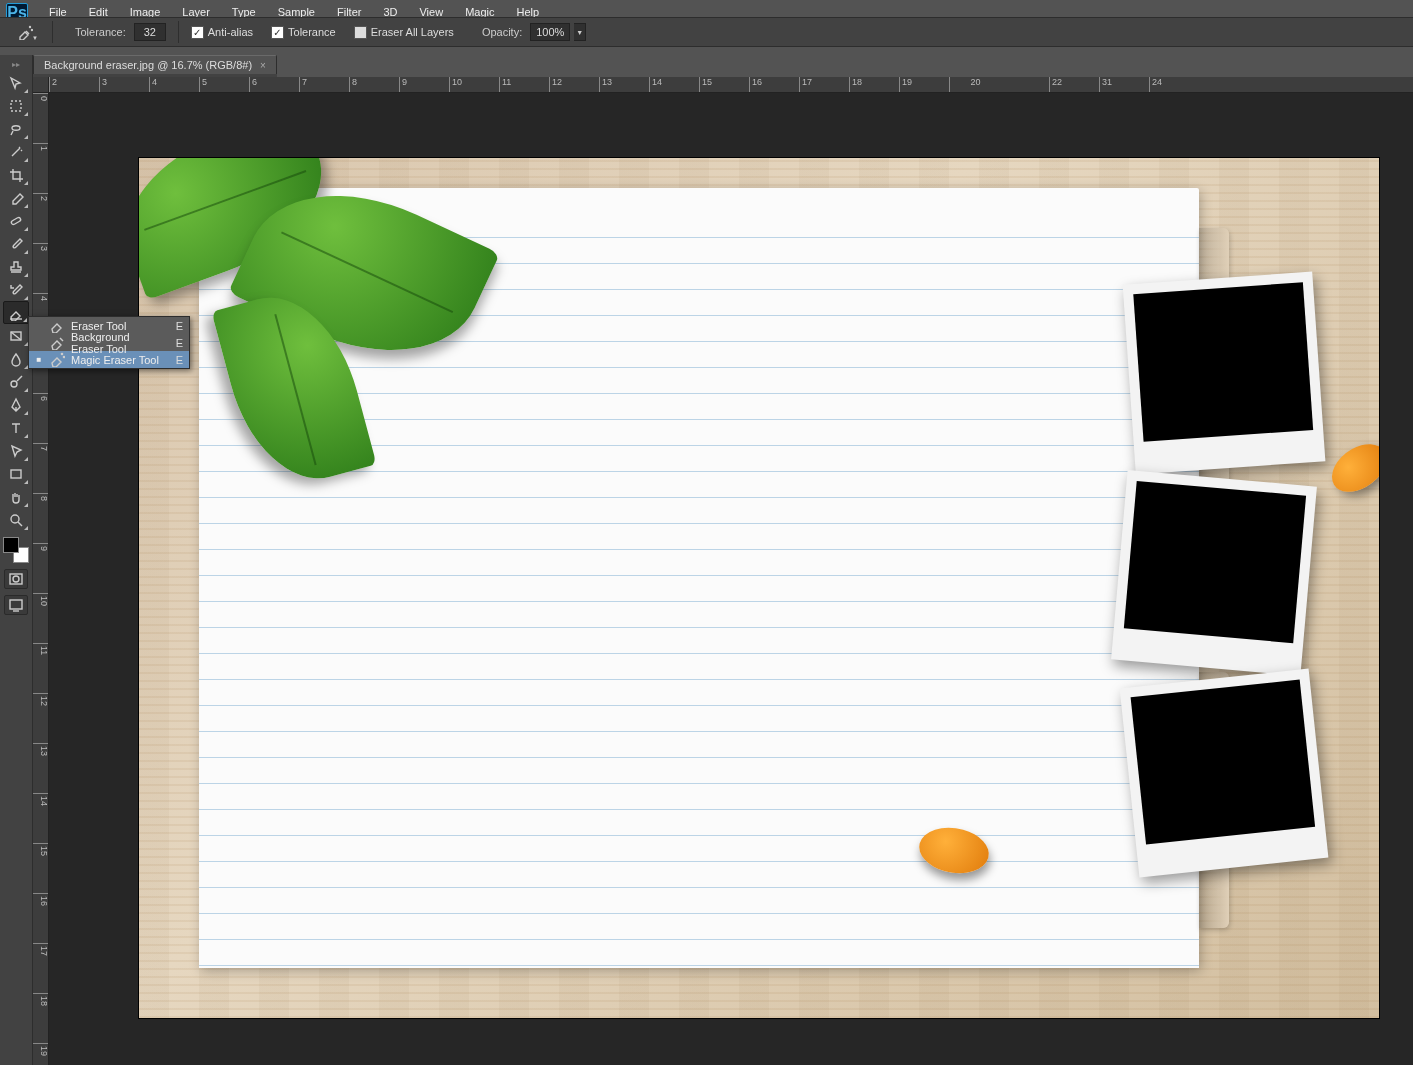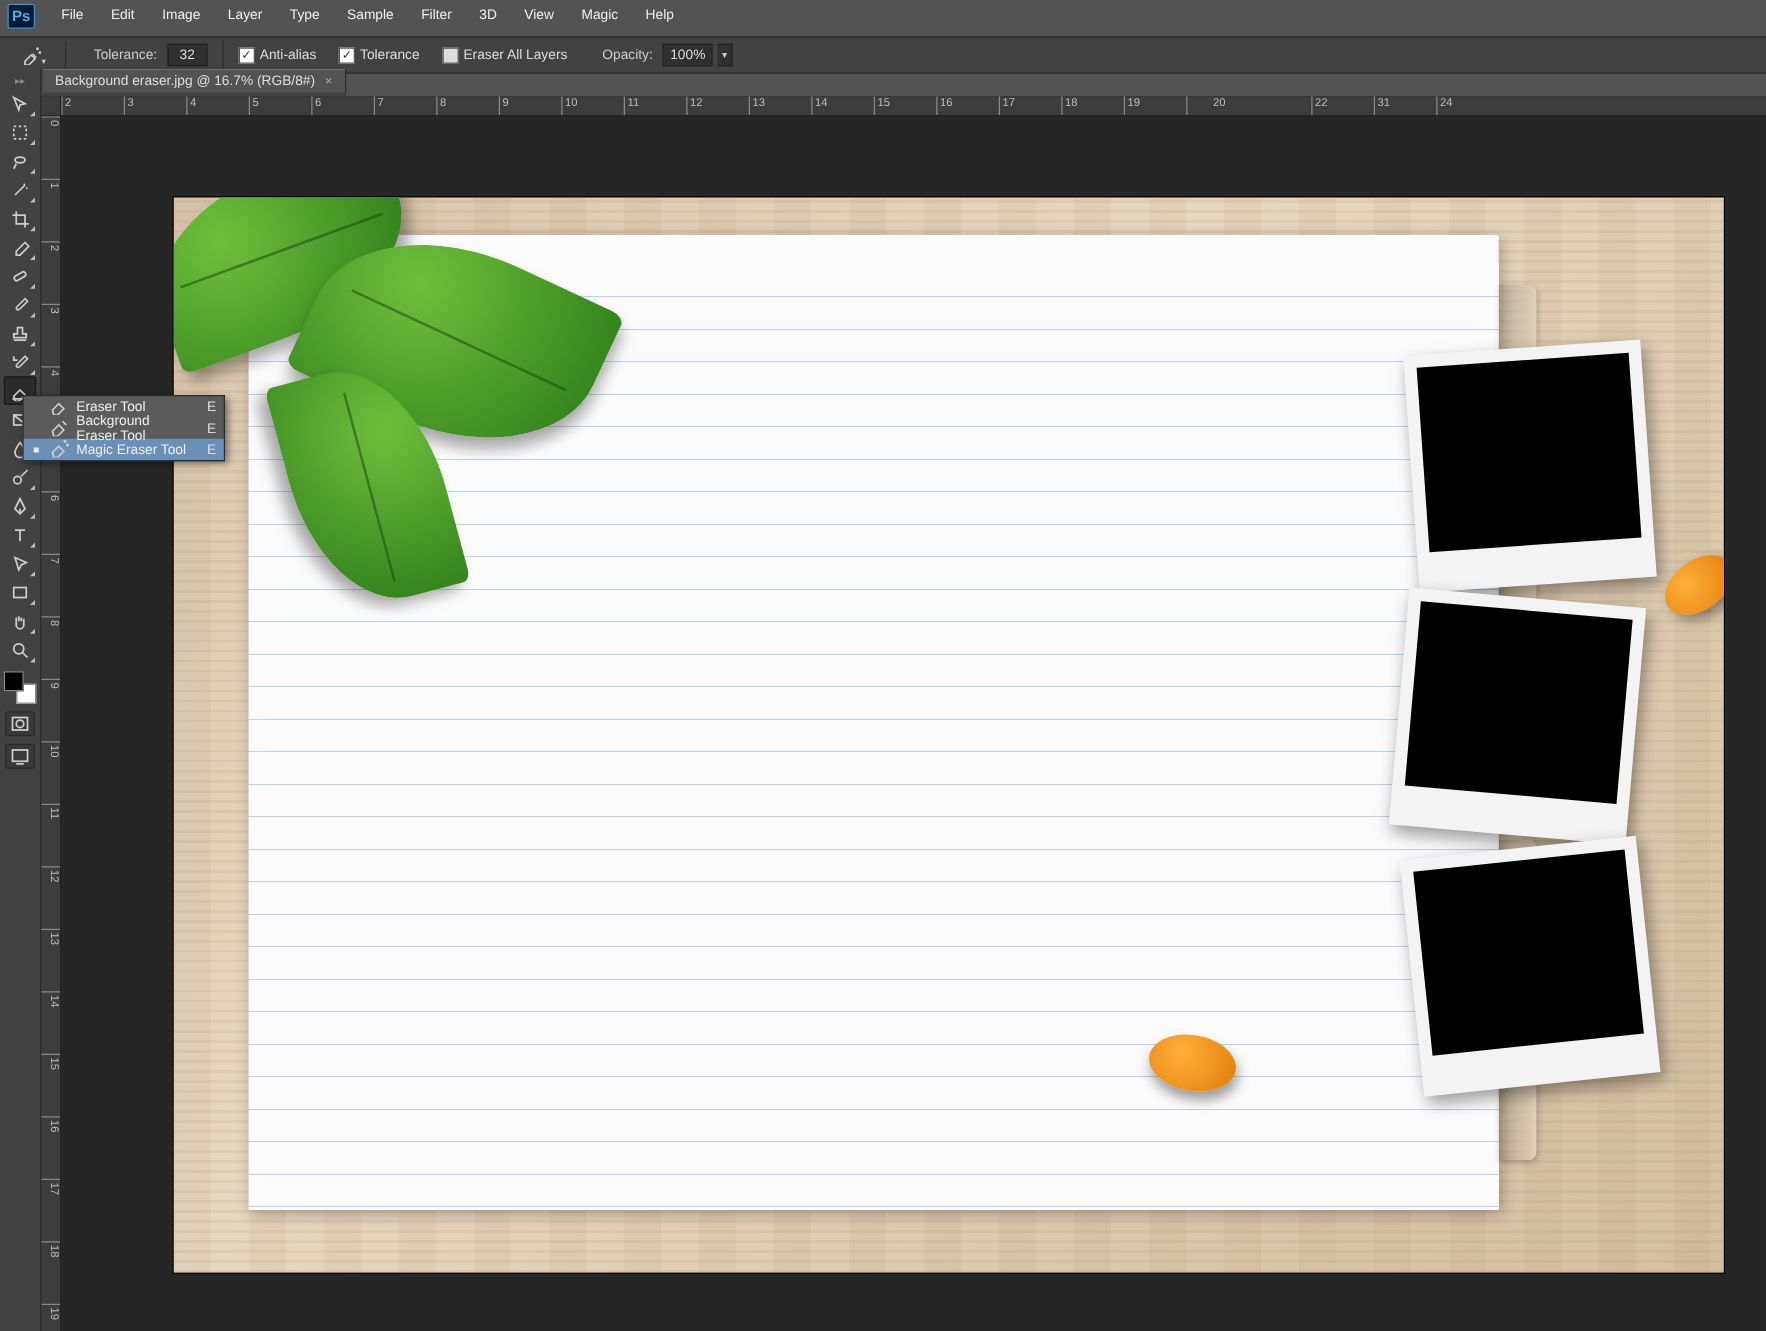--- a/index.html
+++ b/index.html
@@ -1,24 +1,24 @@
 <!DOCTYPE html>
 <html><head>
 <meta charset="utf-8">
 <style>
   * { box-sizing: border-box; margin: 0; padding: 0; font-family: "Segoe UI", Tahoma, sans-serif; }
   body { width: 1413px; height: 1065px; background: #535353; overflow: hidden; position: relative; color: #ddd; font-size: 11px; }
 
   
   .menubar { position: absolute; left: 0; top: 0; height: 25px; width: 100%; background: #535353; display: flex; align-items: center; padding-left: 6px; }
-  .ps-logo { width: 22px; height: 20px; background: #001a33; border: 1px solid #249bd6; color: #4bb3e6; font-weight: bold; font-size: 12px; display: flex; align-items: center; justify-content: center; border-radius: 2px; margin-right: 10px; }
+  .ps-logo { width: 22px; height: 20px; background: #001a33; border: 1px solid #249bd6; color: #4bb3e6; font-weight: bold; font-size: 16px; display: flex; align-items: center; justify-content: center; border-radius: 2px; margin-right: 10px; }
   .menubar .menu-item { padding: 0 11px; height: 25px; line-height: 25px; color: #eee; cursor: default; }
 
   
-  .optionsbar { position: absolute; left: 0; top: 29px; height: 30px; width: 100%; background: #424242; border-top: 1px solid #2d2d2d; border-bottom: 1px solid #2d2d2d; display: flex; align-items: center; padding-left: 10px; gap: 4px; }
+  .optionsbar { position: absolute; left: 0; top: 17px; height: 30px; width: 100%; background: #424242; border-top: 1px solid #2d2d2d; border-bottom: 1px solid #2d2d2d; display: flex; align-items: center; padding-left: 10px; gap: 4px; }
   .tool-icon-box { width: 30px; height: 22px; display: flex; align-items: center; justify-content: center; position: relative; }
   .tool-icon-box .drop { position: absolute; right: 2px; bottom: 2px; font-size: 6px; color: #ccc; }
   .opt-label { color: #ccc; margin: 0 4px 0 10px; }
   .opt-input { background: #303030; border: 1px solid #222; color: #ddd; width: 32px; height: 18px; text-align: center; font-size: 11px; }
   .opt-drop { width: 12px; height: 18px; background: #303030; border: 1px solid #222; border-left: none; display: flex; align-items: center; justify-content: center; font-size: 7px; color: #ccc; }
   .divider-v { width: 1px; height: 22px; background: #2e2e2e; margin: 0 8px; }
   .checkbox { width: 13px; height: 13px; background: #fff; border: 1px solid #555; display: inline-flex; align-items: center; justify-content: center; margin-right: 4px; font-size: 10px; color: #333; }
   .opt-group { display: flex; align-items: center; margin-right: 14px; }
 
   
@@ -40,21 +40,21 @@
   .collapse-grip { width: 28px; height: 10px; display:flex; align-items:center; justify-content:center; color:#888; font-size:8px; margin-bottom:2px;}
   .toolbtn { width: 26px; height: 23px; display: flex; align-items: center; justify-content: center; position: relative; color: #ccc; border-radius: 2px; }
   .toolbtn.active { background: #2b2b2b; border: 1px solid #1a1a1a; }
   .toolbtn .corner { position: absolute; right: 1px; bottom: 1px; width: 0; height: 0; border-left: 4px solid transparent; border-bottom: 4px solid #bbb; }
   .color-swatch { position: relative; width: 26px; height: 26px; margin-top: 6px; }
   .color-swatch .fg { position: absolute; left: 0; top: 0; width: 16px; height: 16px; background: #000; border: 1px solid #888; }
   .color-swatch .bg { position: absolute; right: 0; bottom: 0; width: 16px; height: 16px; background: #fff; border: 1px solid #888; }
   .mask-mode, .screen-mode { width: 24px; height: 20px; margin-top: 6px; display:flex; align-items:center; justify-content:center; background:#3a3a3a; border:1px solid #2a2a2a; border-radius:2px;}
 
   
-  .flyout { position: absolute; left: 18px; top: 316px; width: 162px; background: #5b5b5b; border: 1px solid #2d2d2d; box-shadow: 2px 2px 6px rgba(0,0,0,.5); z-index: 50; }
+  .flyout { position: absolute; left: 28px; top: 316px; width: 162px; background: #5b5b5b; border: 1px solid #2d2d2d; box-shadow: 2px 2px 6px rgba(0,0,0,.5); z-index: 50; }
   .flyout .row { display: flex; align-items: center; height: 17px; padding: 0 6px; font-size: 11px; color: #eee; gap: 6px; }
   .flyout .row.selected { background: #6a90b8; }
   .flyout .row .dot { width: 8px; text-align: center; font-size: 8px; }
   .flyout .row .ic { width: 16px; text-align: center; }
   .flyout .row .label { flex: 1; }
   .flyout .row .key { width: 12px; text-align: right; color: #ddd; }
 
   
   .doc { position: absolute; left: 90px; top: 65px; width: 1240px; height: 860px; background: linear-gradient(135deg,#d9c6ad,#e6d7c0 40%,#d3bfa0); box-shadow: 0 0 0 1px #000; overflow:hidden;}
   .wood-grain { position:absolute; inset:0; background:

